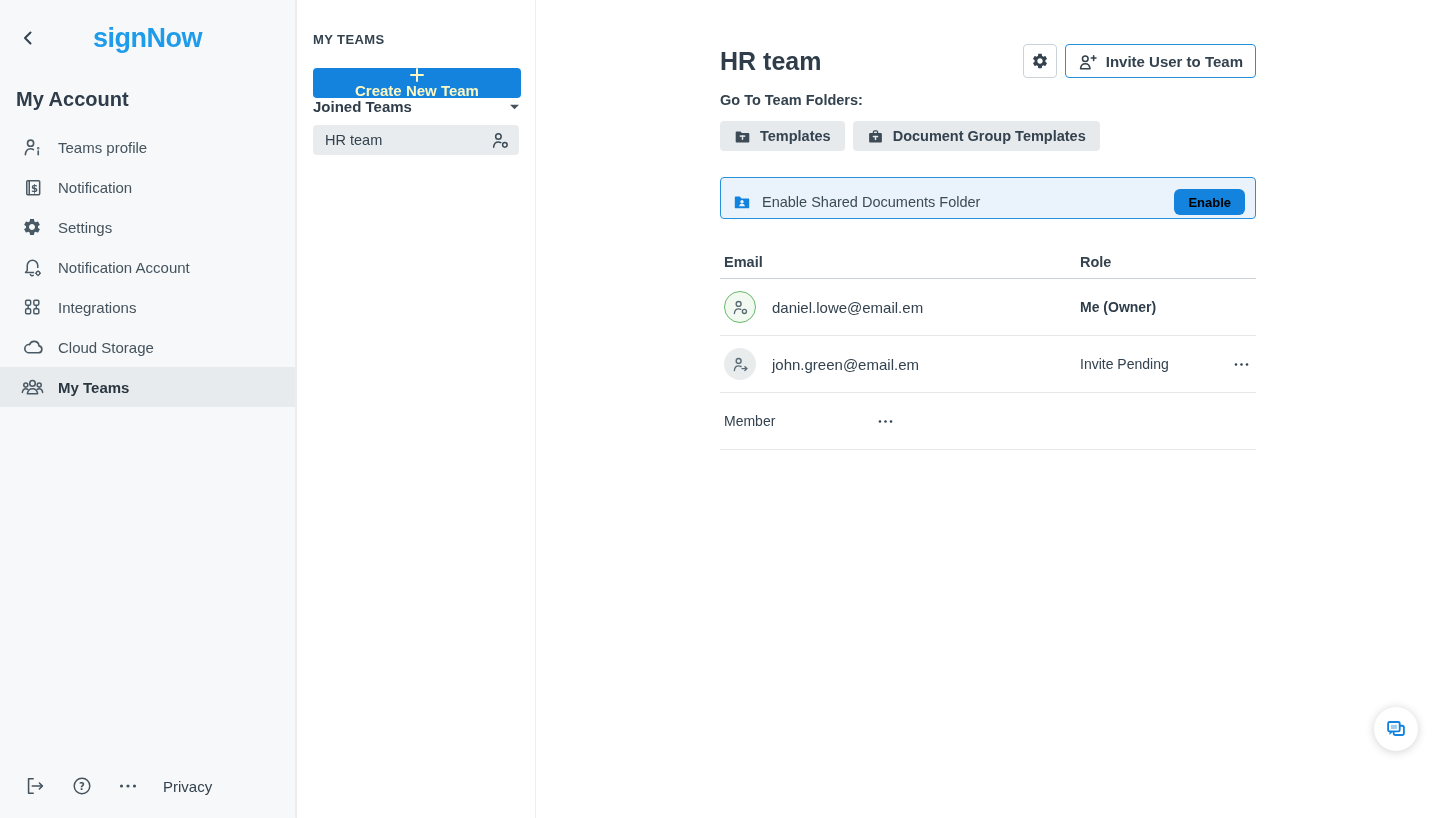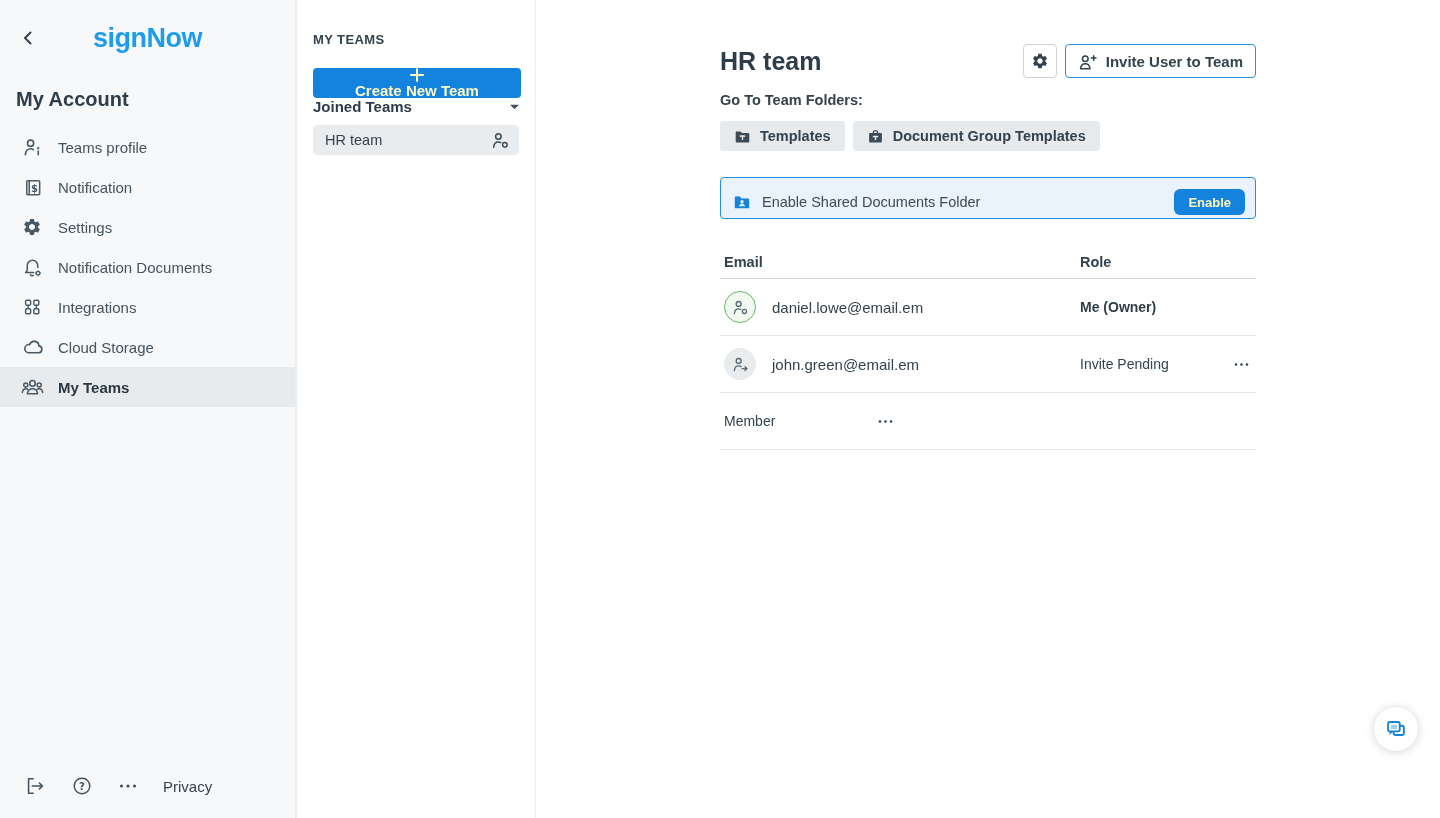--- a/index.html
+++ b/index.html
@@ -82,21 +82,21 @@
     font-size:14.5px; font-weight:600; color:#33424e;
   }
   .folder-btn .icon { color:#3c4b56; }
   .banner {
     margin-top:26px; height:42px; border:1px solid #2790dd; border-radius:4px;
     background:#eaf3fb; display:flex; align-items:center; padding:8px 10px 0 12px;
   }
   .banner .icon { color:#1383dd; flex:none; }
   .banner-text { flex:1; margin-left:11px; font-size:14.5px; color:#3c4b56; }
   .enable-btn {
-    height:26px; padding:0 14px; background:#1383dd; color:#fef9c3; border:none;
+    height:26px; padding:0 14px; background:#1383dd; color:#000000; border:none;
     border-radius:6px; font-size:13px; font-weight:700; flex:none;
   }
   .table { margin-top:27px; }
   .thead {
     display:flex; align-items:center; height:33px; border-bottom:1px solid #ccd2d7;
     font-size:14.5px; font-weight:700; padding-left:4px;
   }
   .col-email { flex:1; }
   .col-role { width:176px; }
   .trow {
@@ -170,21 +170,21 @@
       <span class="icon">
         <svg width="21" height="21" viewBox="0 0 22 22" fill="none" stroke="currentColor" stroke-width="1.6" stroke-linejoin="round">
           <path d="M16.5 11.5V9a5.5 5.5 0 1 0-11 0v5l-1.8 2.2h9"></path>
             <path d="M8.8 18.4a2 2 0 0 0 3 .9" stroke-linecap="round"></path>
           <g stroke-width="1.3">
               <circle cx="16.8" cy="17" r="1.9"></circle>
               <path d="M16.8 14.4v1M16.8 18.6v1M14.2 17h1M18.4 17h1" stroke-linecap="round"></path>
             </g>
         </svg>
       </span>
-      <span>Notification Documents</span>
+      <span>Notification Account</span>
     </div>
     <div class="nav-item">
       <span class="icon">
         <svg width="20" height="20" viewBox="0 0 22 22" fill="none" stroke="currentColor" stroke-width="1.6">
           <rect x="4" y="3.5" width="5.5" height="5.5" rx="1.2"></rect>
             <rect x="13" y="3.5" width="5.5" height="5.5" rx="1.2"></rect>
           <rect x="4" y="13" width="5.5" height="5.5" rx="1.2"></rect>
             <rect x="13" y="13" width="5.5" height="5.5" rx="1.2"></rect>
           <path d="M6.75 9v4M15.75 9v4"></path>
         </svg>

